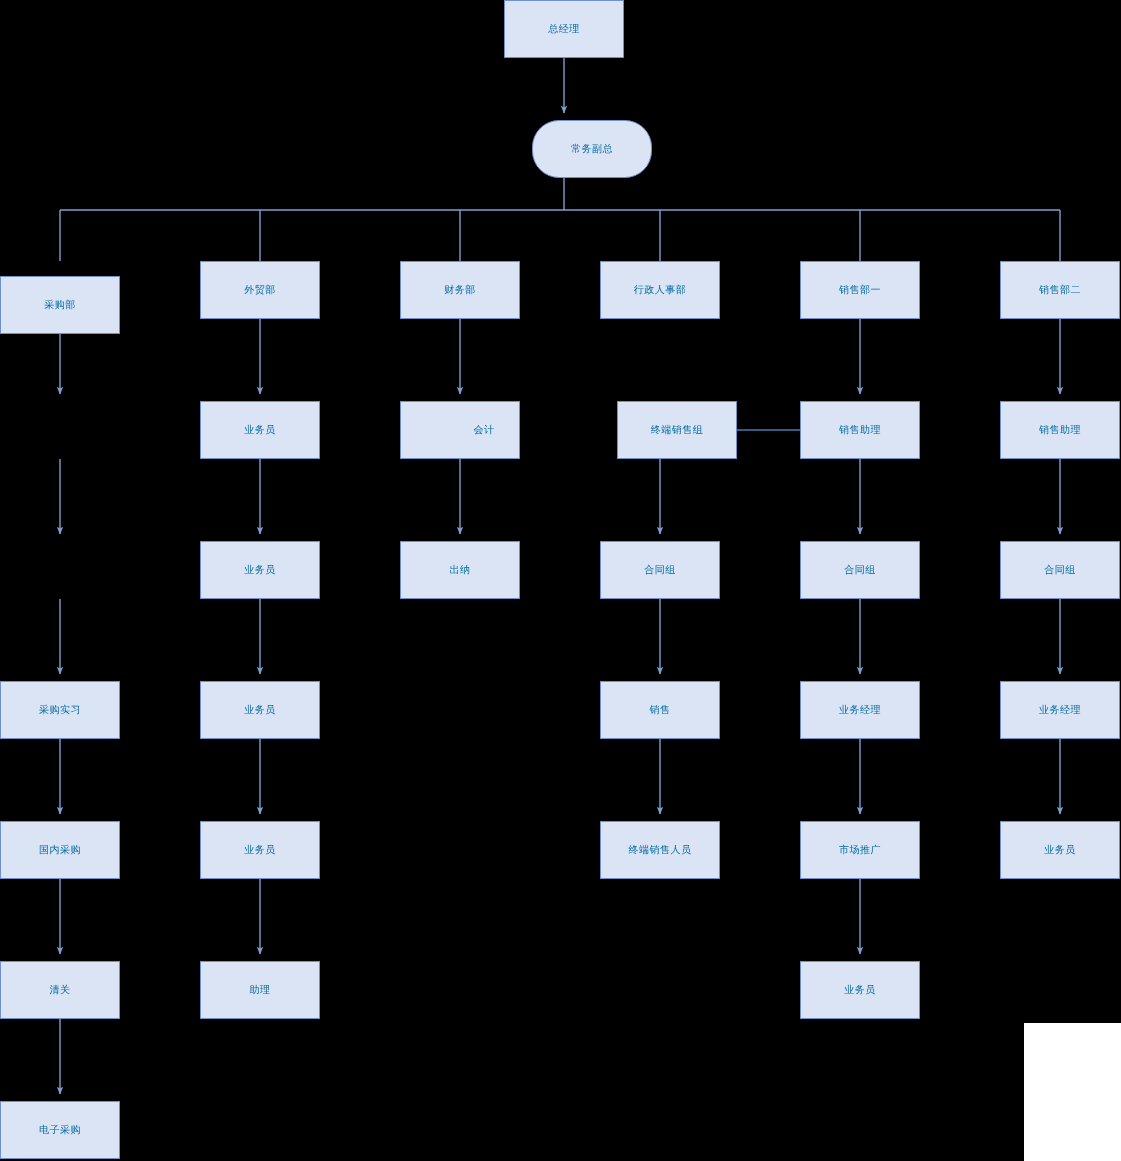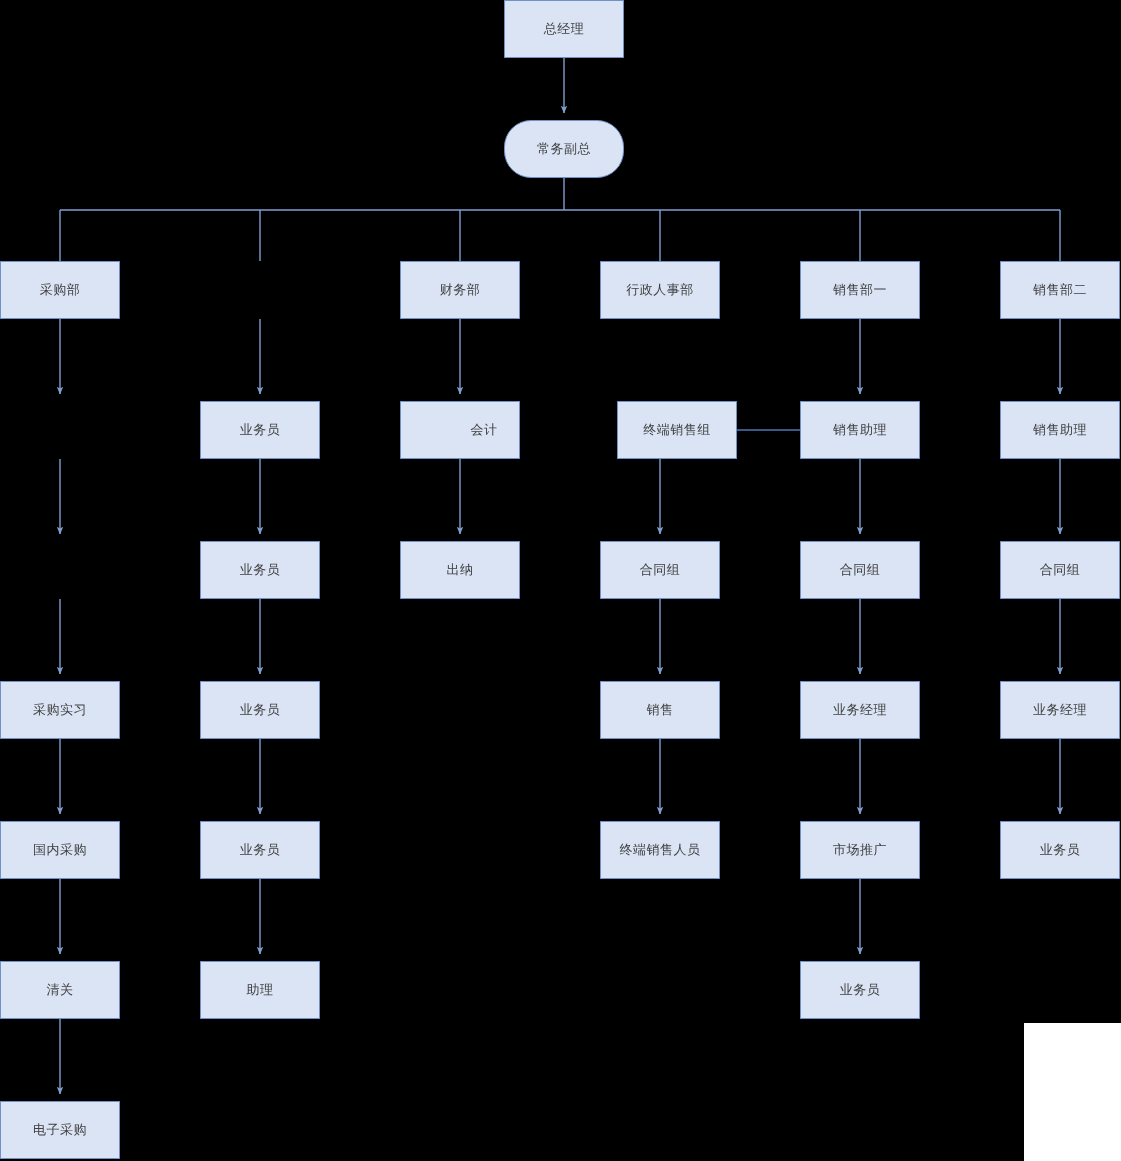--- a/index.html
+++ b/index.html
@@ -24,22 +24,22 @@
   }
   .node{
     position:absolute;
     box-sizing:border-box;
     width:120px;height:58px;
     background:#dae4f5;
     border:1px solid #6f91c8;
     display:flex;
     align-items:center;
     justify-content:center;
-    color:#404040;
-    font-size:13px;
+    color:#0369a1;
+    font-size:10px;
     letter-spacing:0.5px;
     white-space:nowrap;
     user-select:none;
   }
 </style>
 </head>
 <body>
 
 <div id="canvas">
 
@@ -97,23 +97,24 @@
       <path d="M860,879 L860,954" marker-end="url(#arrow)"></path>
 
       <path d="M1060,319 L1060,394" marker-end="url(#arrow)"></path>
       <path d="M1060,459 L1060,534" marker-end="url(#arrow)"></path>
       <path d="M1060,599 L1060,674" marker-end="url(#arrow)"></path>
       <path d="M1060,739 L1060,814" marker-end="url(#arrow)"></path>
     </g>
   </svg>
 
   <div class="node" style="left:504px;top:0px;">总经理</div>
-  <div class="node" style="left:504px;top:120px;border-radius:27px;">常务副总</div>
+  <div class="node" style="left:532px;top:120px;border-radius:27px;">常务副总</div>
 
-  <div class="node" style="left:0px;top:261px;">采购部</div>
+  <div class="node" style="left:0px;top:276px;">采购部</div>
+  <div class="node" style="left:200px;top:261px;">外贸部</div>
   <div class="node" style="left:400px;top:261px;">财务部</div>
   <div class="node" style="left:600px;top:261px;">行政人事部</div>
   <div class="node" style="left:800px;top:261px;">销售部一</div>
   <div class="node" style="left:1000px;top:261px;">销售部二</div>
 
   <div class="node" style="left:200px;top:401px;">业务员</div>
   <div class="node" style="left:400px;top:401px;padding-left:48px;">会计</div>
   <div class="node" style="left:600px;top:401px;margin-left:17px;">终端销售组</div>
   <div class="node" style="left:800px;top:401px;">销售助理</div>
   <div class="node" style="left:1000px;top:401px;">销售助理</div>

